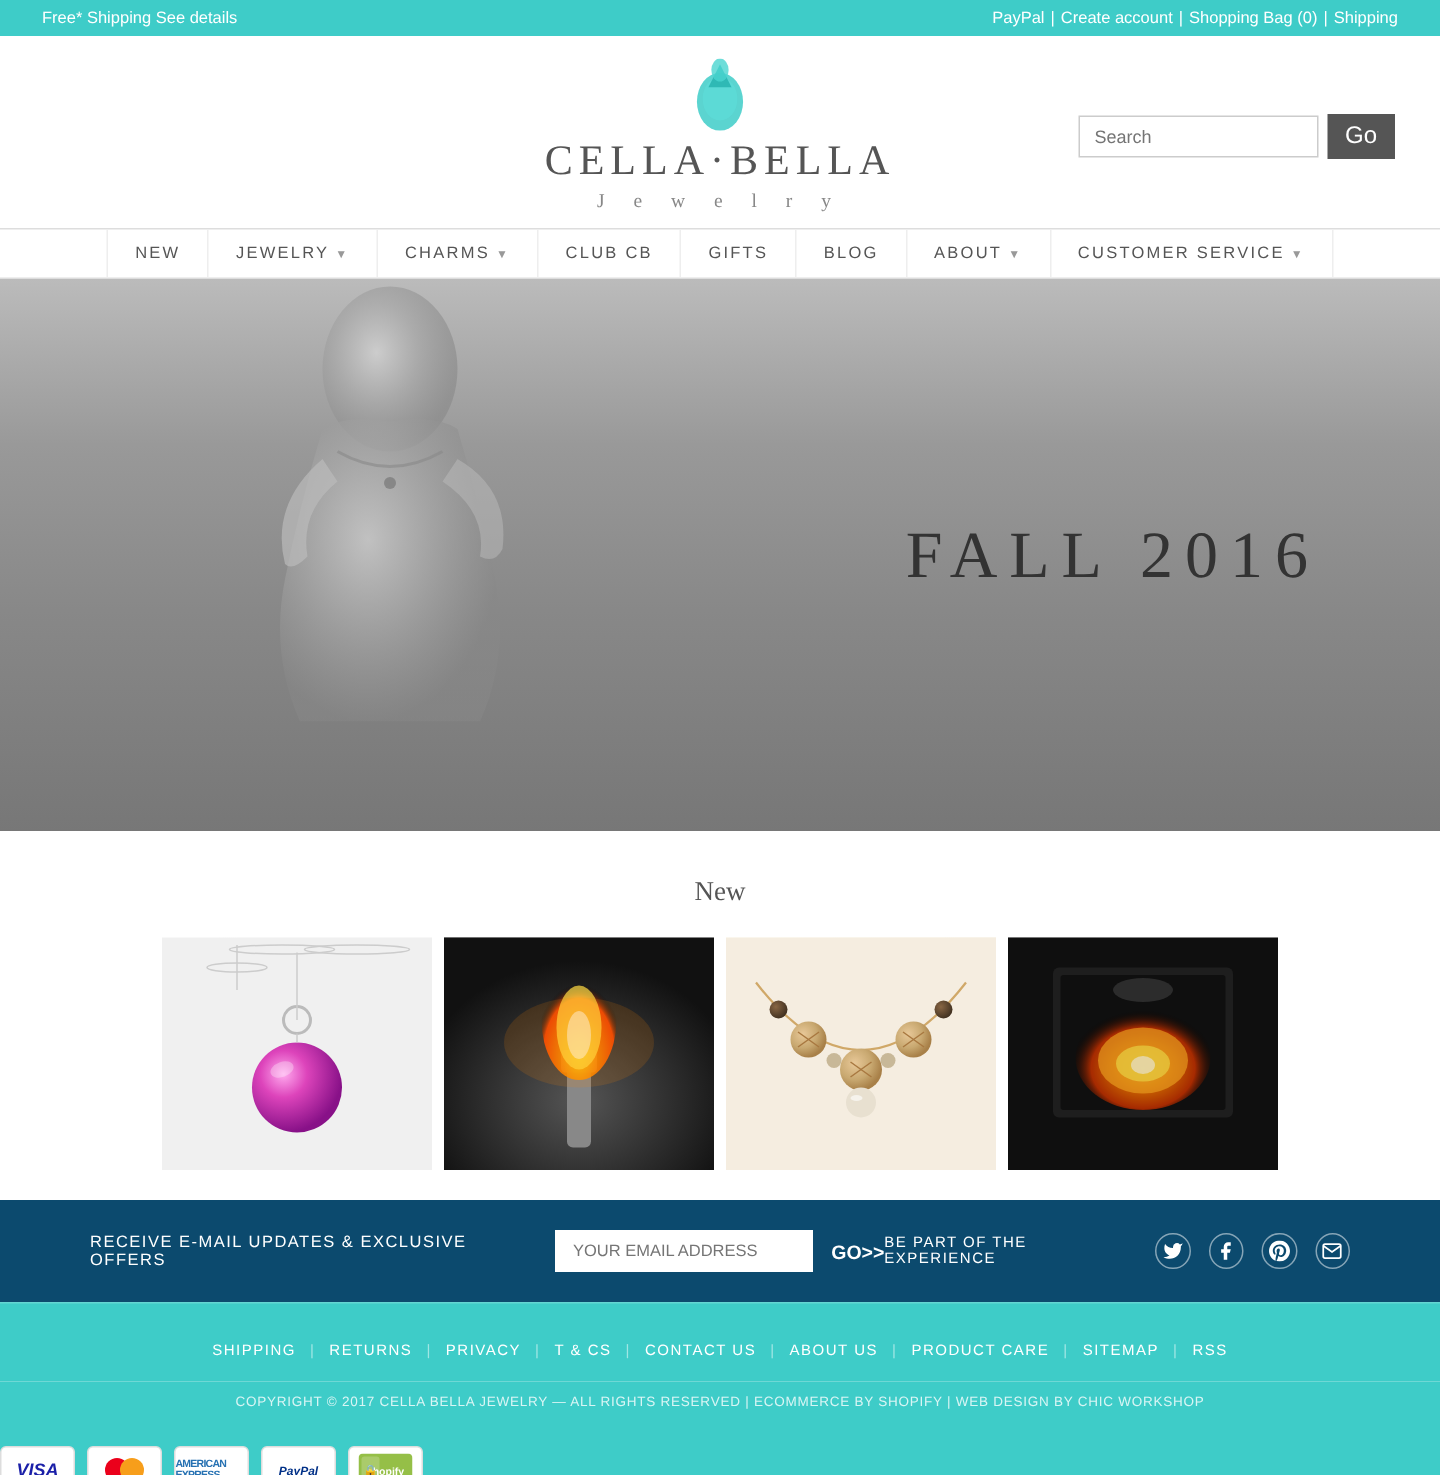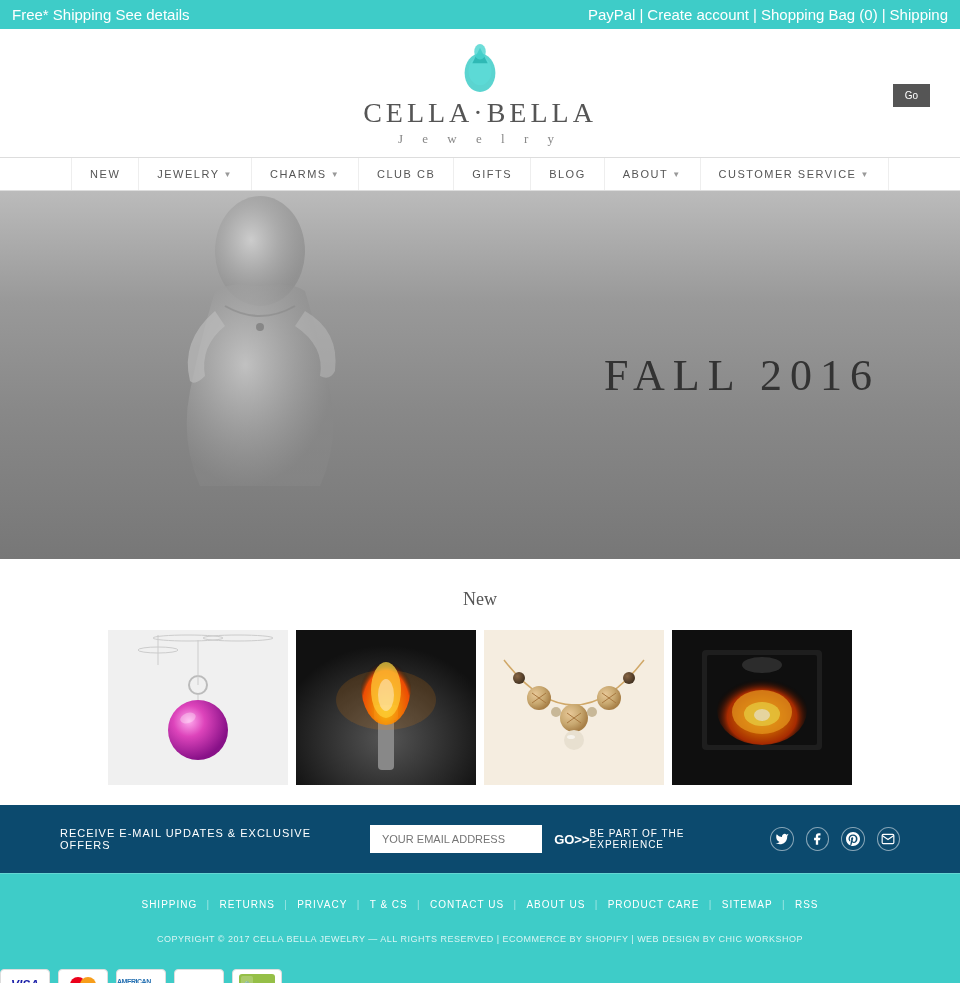--- a/index.html
+++ b/index.html
@@ -2,22 +2,22 @@
 <html><head>
   <meta charset="utf-8">
   <style>
     * { margin: 0; padding: 0; box-sizing: border-box; }
     body { font-family: Arial, sans-serif; font-size: 12px; color: #333; background: #fff; width: 960px; }
 
     
     .top-bar {
       background: #3eccc8;
       color: #fff;
-      font-size: 15px;
-      padding: 6px 12px;
+      font-size: 11px;
+      padding: 6px 28px;
       display: flex;
       justify-content: space-between;
       align-items: flex-end;
     }
     .top-bar a { color: #fff; text-decoration: none; }
     .top-bar-right { display: flex; gap: 4px; align-items: center; }
     .top-bar-right span { color: #fff; }
 
     
     .header {
@@ -66,21 +66,21 @@
       font-size: 12px;
       width: 160px;
       color: #999;
       outline: none;
     }
     .search-btn {
       background: #555;
       color: #fff;
       border: none;
       padding: 6px 12px;
-      font-size: 10px;
+      font-size: 16px;
       cursor: pointer;
     }
 
     
     .nav {
       border-top: 1px solid #ddd;
       border-bottom: 1px solid #ddd;
       display: flex;
       justify-content: center;
       align-items: stretch;
@@ -311,20 +311,21 @@
     <svg class="logo-icon" viewBox="0 0 40 52" xmlns="http://www.w3.org/2000/svg">
       <ellipse cx="20" cy="30" rx="16" ry="20" fill="#3eccc8" opacity="0.85"></ellipse>
       <ellipse cx="20" cy="28" rx="12" ry="15" fill="#5dddd9" opacity="0.7"></ellipse>
       <polygon points="20,4 28,20 12,20" fill="#2ab5b1" opacity="0.9"></polygon>
       <ellipse cx="20" cy="8" rx="6" ry="8" fill="#4ad4d0" opacity="0.8"></ellipse>
     </svg>
     <div class="logo-text">CELLA·BELLA</div>
     <div class="logo-sub">J e w e l r y</div>
   </div>
   <div class="header-right">
+    <input class="search-input" type="text" placeholder="Search" style="">
     <button class="search-btn">Go</button>
   </div>
 </div>
 
 <div class="nav nav-wrapper">
   <div class="nav-item">
     <span>NEW</span>
   </div>
   <div class="nav-item">
     <span>JEWELRY</span>

